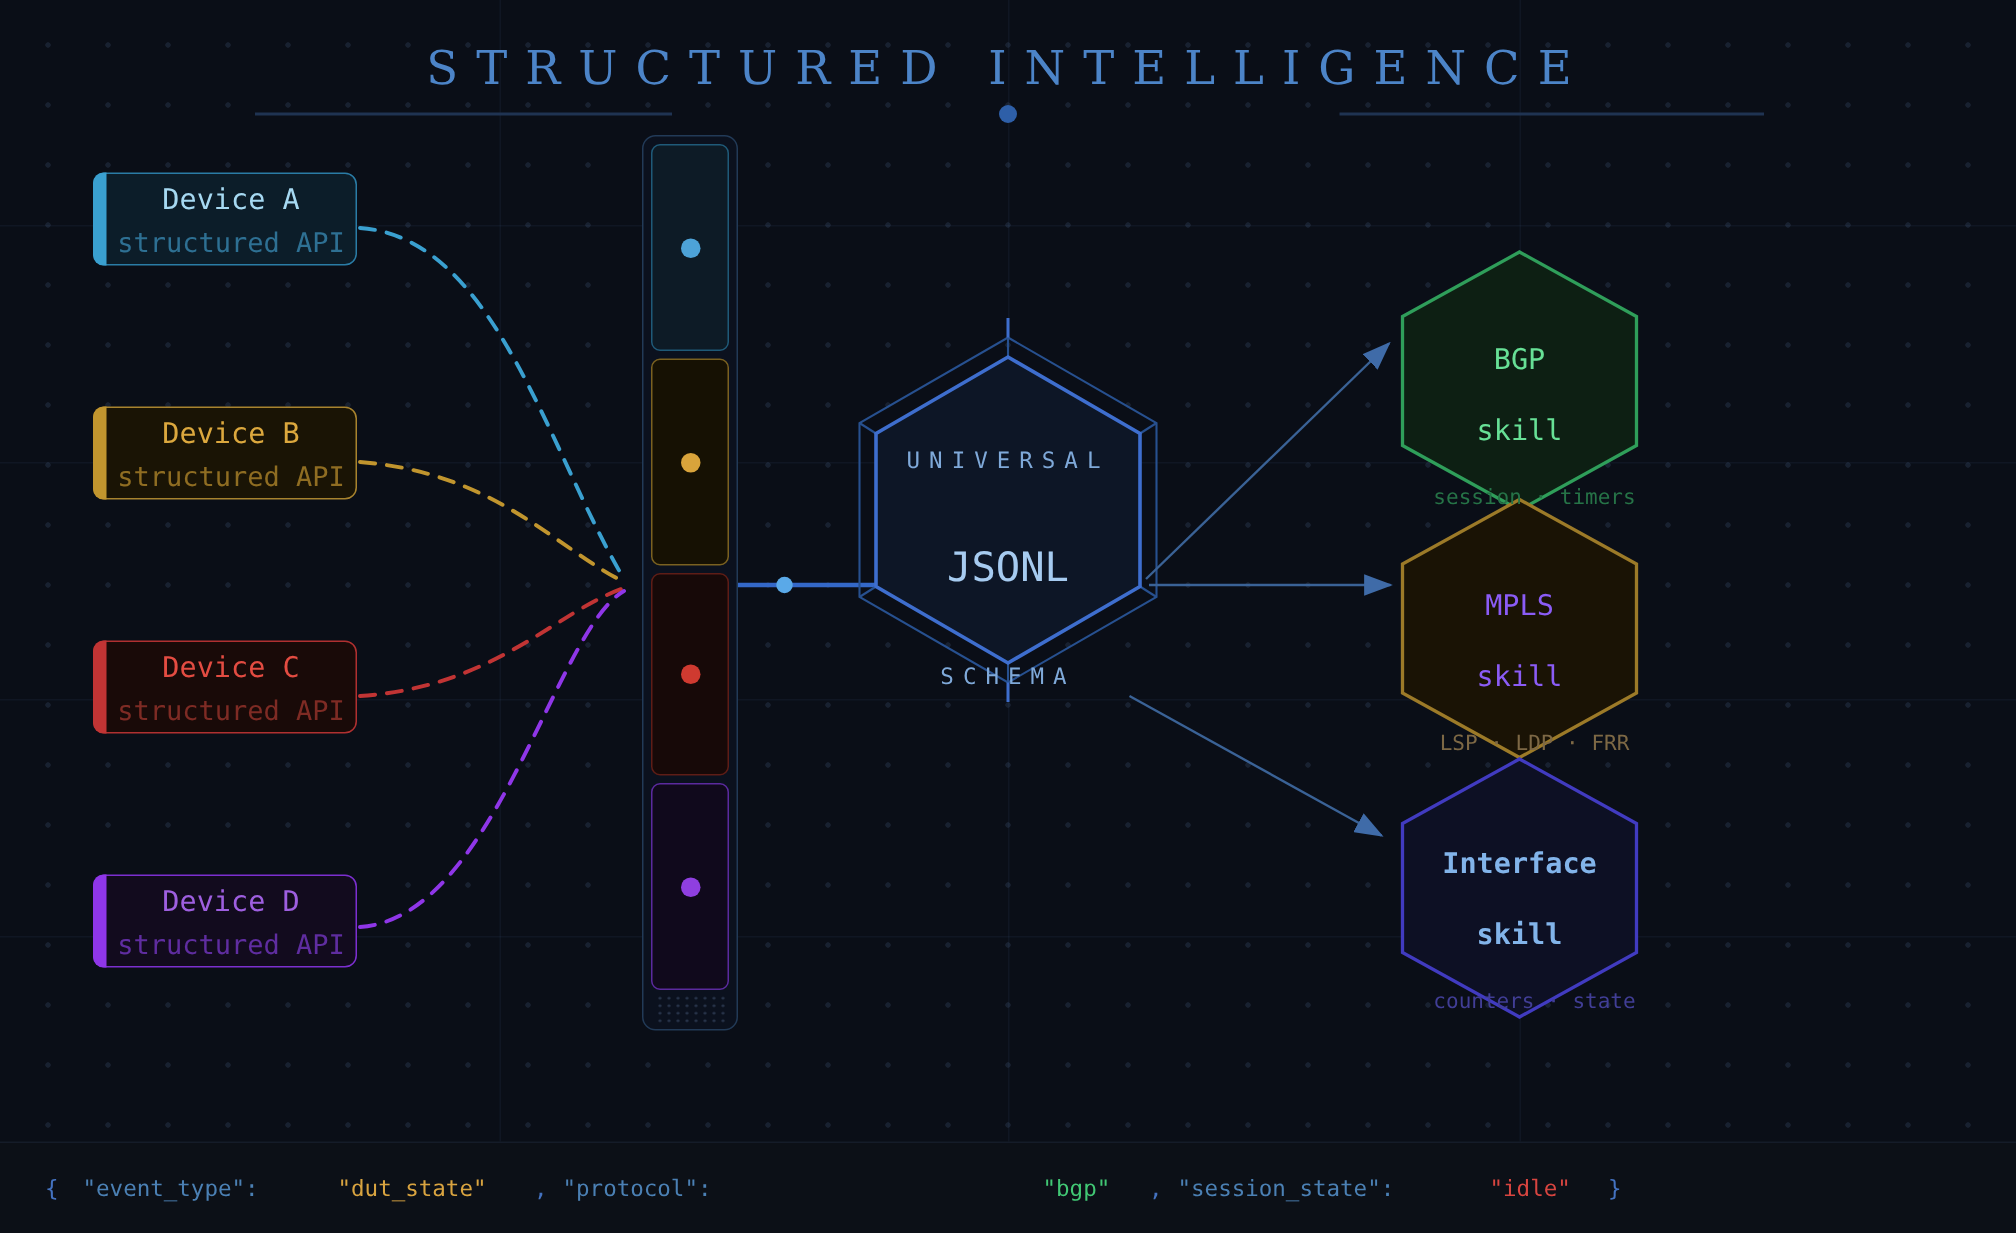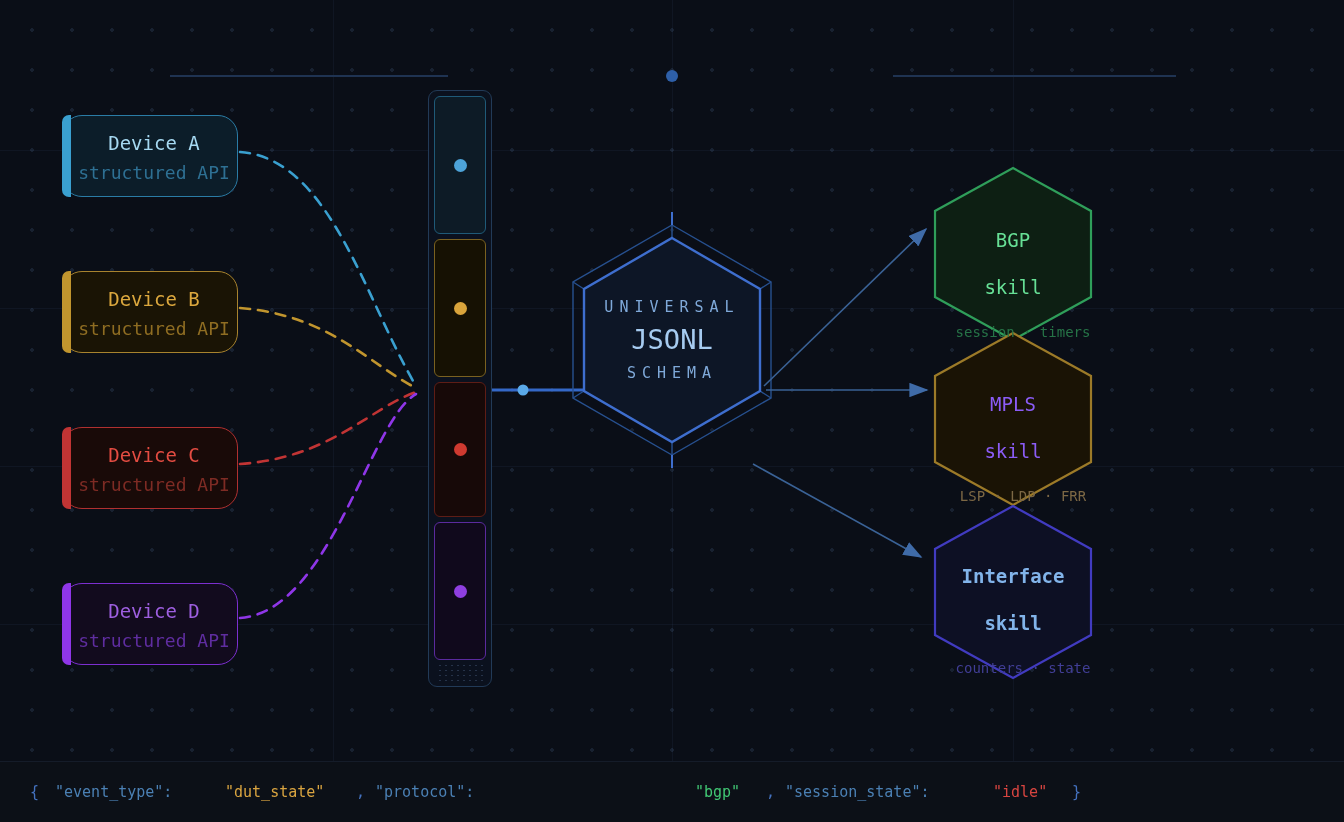--- a/index.html
+++ b/index.html
@@ -17,21 +17,21 @@
   .title{position:absolute;left:0;top:28px;width:1344px;text-align:center;
     font-family:"DejaVu Serif","Liberation Serif",serif;font-size:31px;font-weight:500;
     letter-spacing:12px;color:#4c84c8;z-index:3;}
   .rule{position:absolute;top:75px;height:2px;background:#1f3352;z-index:2;}
   .rule.left{left:170px;width:278px;}
   .rule.right{left:893px;width:283px;}
   .rule-dot{position:absolute;left:666px;top:70px;width:12px;height:12px;border-radius:50%;
     background:#2e5fa8;z-index:3;}
 
   
-  .device{position:absolute;left:62px;width:176px;height:82px;border-radius:20px;
+  .device{position:absolute;left:62px;width:176px;height:62px;border-radius:8px;
     border:1.5px solid;display:flex;flex-direction:column;align-items:center;justify-content:center;
     gap:8px;z-index:3;box-sizing:border-box;padding-left:8px;}
   .device .accent{position:absolute;left:-1px;top:-1px;bottom:-1px;width:9px;border-radius:7px 0 0 7px;}
   .device .dname{font-size:19px;line-height:24px;}
   .device .dapi{font-size:18px;line-height:19px;}
   .dev-a{top:115px;border-color:#2a7ca6;background:#0c1d29;}
   .dev-a .accent{background:#3aa0d0;} .dev-a .dname{color:#a6d9f2;} .dev-a .dapi{color:#2e7093;}
   .dev-b{top:271px;border-color:#a8832e;background:#1a1405;}
   .dev-b .accent{background:#c1952e;} .dev-b .dname{color:#dca83e;} .dev-b .dapi{color:#8f6d22;}
   .dev-c{top:427px;border-color:#b03030;background:#190a08;}
@@ -55,21 +55,21 @@
   .slot-d .edot{background:#8f3fe0;}
   .hatch{position:absolute;left:437px;top:663px;width:48px;height:19px;z-index:3;
     background-image:radial-gradient(rgba(120,150,200,0.25) 1px, transparent 1.3px);
     background-size:6px 5px;}
 
   
   .wires{position:absolute;left:0;top:0;z-index:1;}
 
   
   .hub-text{position:absolute;left:584px;top:298px;width:176px;display:flex;flex-direction:column;
-    align-items:center;z-index:3;text-align:center;}
+    align-items:center;z-index:3;text-align:center;gap:39px;}
   .hub-l1,.hub-l3{font-size:15px;letter-spacing:6px;color:#7fa9d9;line-height:19px;}
   .hub-l2{font-size:27px;color:#a6cbf0;line-height:34px;margin:6px 0 7px 0;}
 
   
   .skill-text{position:absolute;left:935px;width:156px;display:flex;flex-direction:column;
     align-items:center;gap:27px;z-index:3;text-align:center;}
   .sk-bgp{top:230px;} .sk-mpls{top:394px;} .sk-iface{top:566px;}
   .skill-text .sname,.skill-text .slabel{font-size:19px;line-height:20px;}
   .skill-text .stags{font-size:14px;line-height:16px;white-space:nowrap;margin-left:20px;}
   .sk-bgp .sname,.sk-bgp .slabel{color:#67e096;} .sk-bgp .stags{color:#267347;}
@@ -90,20 +90,21 @@
 
   <div class="grid-dots"></div>
   <div class="gline v" style="left:333px"></div>
   <div class="gline v" style="left:672px"></div>
   <div class="gline v" style="left:1013px"></div>
   <div class="gline h" style="top:150px"></div>
   <div class="gline h" style="top:308px"></div>
   <div class="gline h" style="top:466px"></div>
   <div class="gline h" style="top:624px"></div>
 
+  <div class="title">STRUCTURED INTELLIGENCE</div>
   <div class="rule left"></div>
   <div class="rule right"></div>
   <div class="rule-dot"></div>
 
   <svg class="wires" width="1344" height="822">
     <defs>
       <marker id="ah" markerWidth="12" markerHeight="9" refX="11" refY="4.5" orient="auto">
         <path d="M0,0 L12,4.5 L0,9 Z" fill="#3f6ba8"></path>
       </marker>
     </defs>

